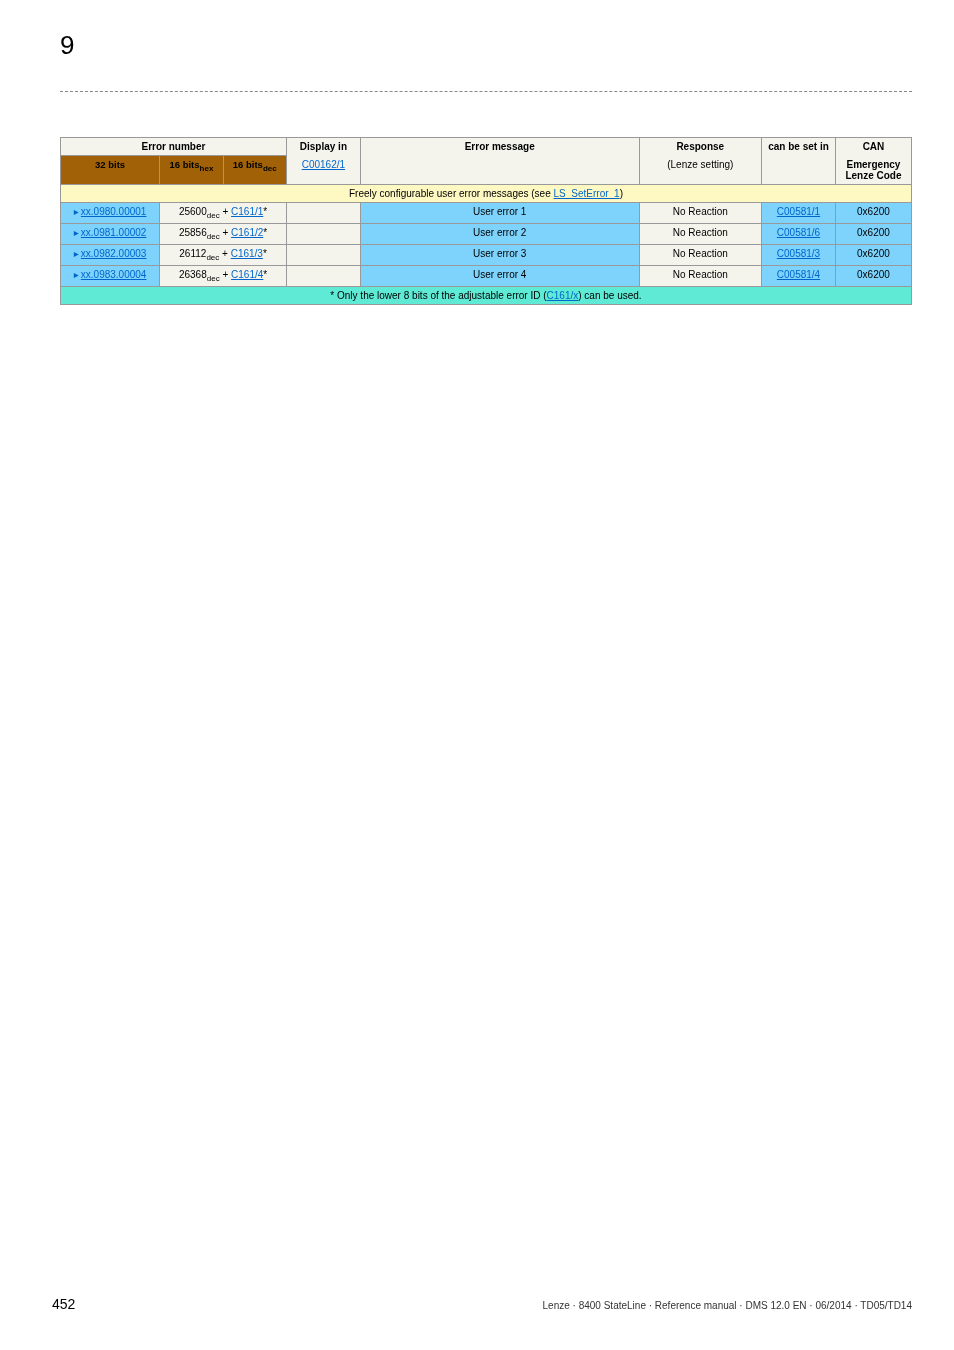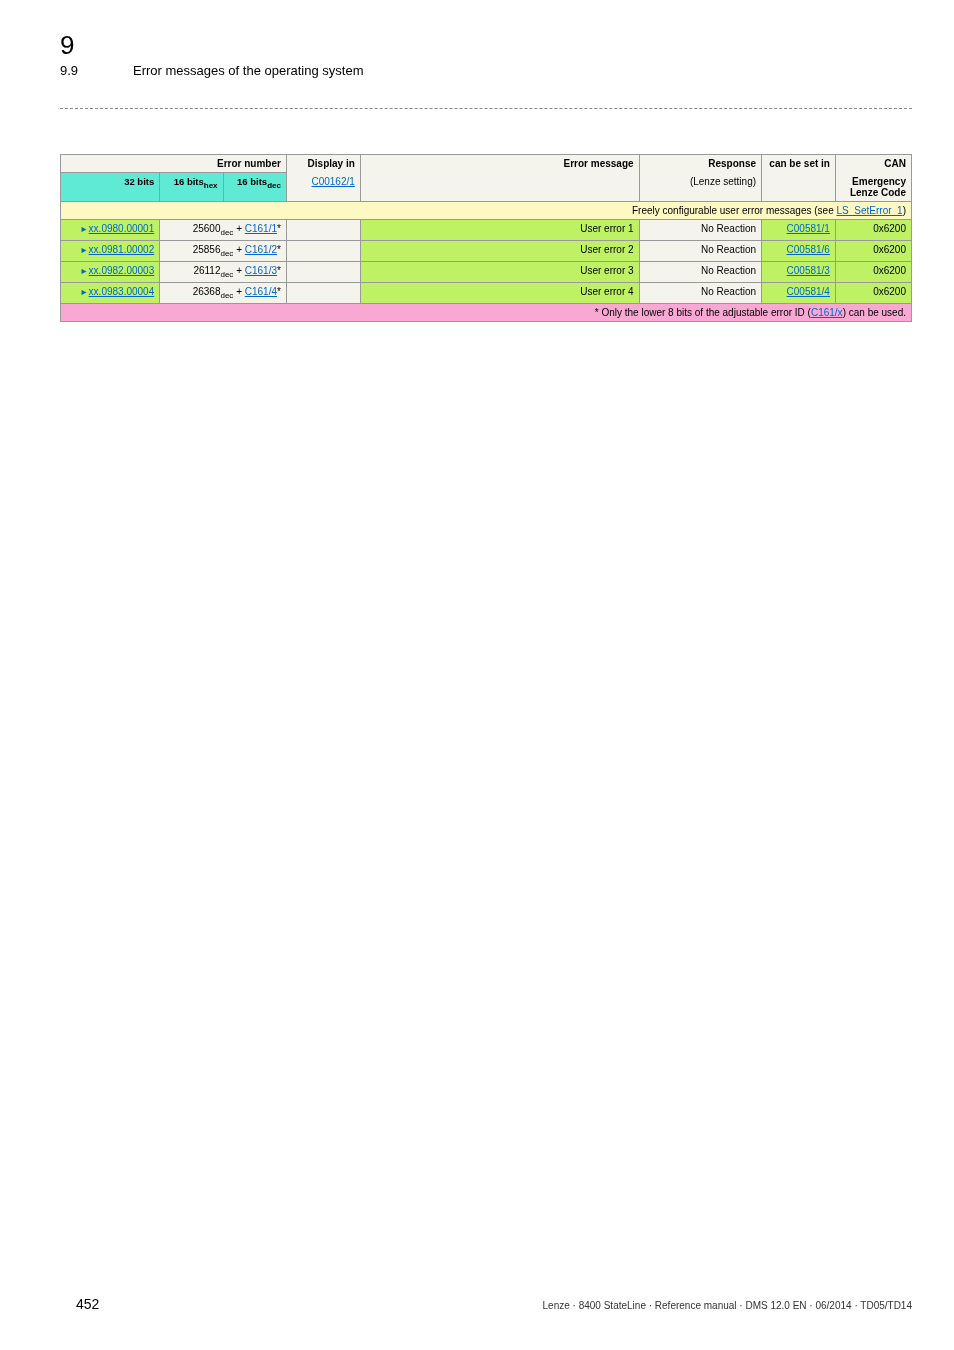--- a/index.html
+++ b/index.html
@@ -70,96 +70,96 @@
       width: 100%;
       border-collapse: collapse;
       font-size: 10px;
       border: 1.5px solid #8a8a8a;
     }
 
     .error-table th,
     .error-table td {
       border: 1px solid #999;
       padding: 3px 5px;
-      text-align: right;
+      text-align: center;
       vertical-align: top;
     }
 
     .error-table th {
       background: #f4f4ed;
       font-weight: bold;
       color: #000;
     }
 
     .header-row-1 th {
       border-bottom: none;
     }
 
     .header-row-2 th {
       border-top: none;
       font-weight: bold;
     }
 
     .header-row-2 .sub-th {
-      background: #5eead4;
+      background: #a16207;
       border: 1px solid #999;
       border-top: 1px solid #999;
     }
 
     .th-error-number {
       text-align: left;
       padding-bottom: 0;
     }
 
     .link-style {
       color: #0066cc;
       text-decoration: underline;
     }
 
     .group-row td {
       background: #fef9c3;
       font-weight: normal;
     }
 
     .data-cell {
-      background: #bef264;
+      background: #7dd3fc;
     }
 
     .data-cell-gray {
       background: #f4f4ed;
     }
 
     .bullet {
       color: #0066cc;
       margin-right: 2px;
     }
 
     .footnote-row td {
-      background: #f9a8d4;
+      background: #5eead4;
       margin-left: 35px;
     }
 
     .col-32 { width: 94px; }
     .col-16h { width: 60px; }
     .col-16d { width: 60px; text-align: center; }
     .col-disp { width: 70px; }
     .col-msg { width: 264px; }
     .col-resp { width: 116px; }
     .col-set { width: 70px; }
     .col-can { width: 72px; }
 
     sub {
       font-size: 8px;
       vertical-align: sub;
     }
 
     .footer {
       position: absolute;
       bottom: 38px;
-      left: 76px;
+      left: 52px;
       right: 42px;
       display: flex;
       justify-content: space-between;
       align-items: baseline;
       font-size: 10px;
       color: #333;
     }
 
     .page-number {
       font-size: 14px;
@@ -175,24 +175,20 @@
     .span-cell-calc {
       text-align: center;
     }
   </style>
 </head>
 <body>
 
 <div class="header-section">
   <div class="header-line-1">
     <span class="chapter-number">9</span>
-  </div>
-  <div class="header-line-2">
-    <span class="section-number">9.9</span>
-    <span class="section-title">Error messages of the operating system</span>
   </div>
 </div>
 
 <div class="separator"></div>
 
 <table class="error-table">
   <thead>
     <tr class="header-row-1">
       <th colspan="3" class="th-error-number">Error number</th>
       <th rowspan="1" class="col-disp">Display in</th>

